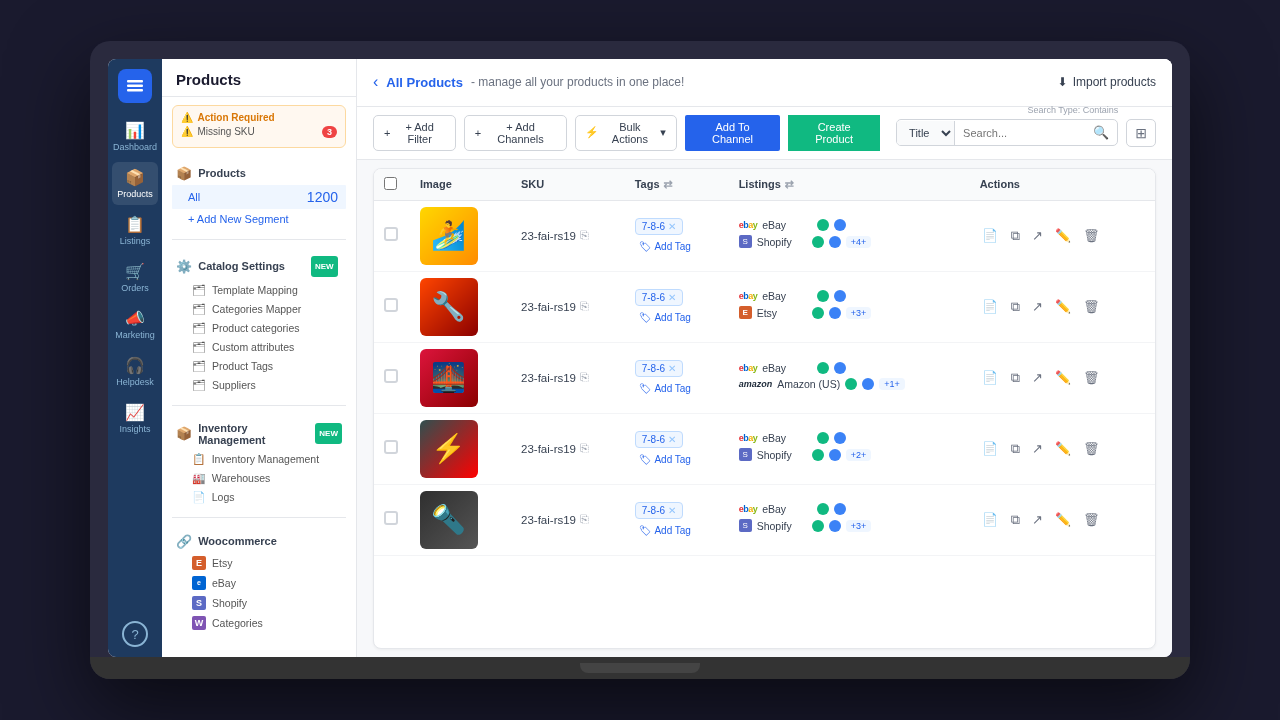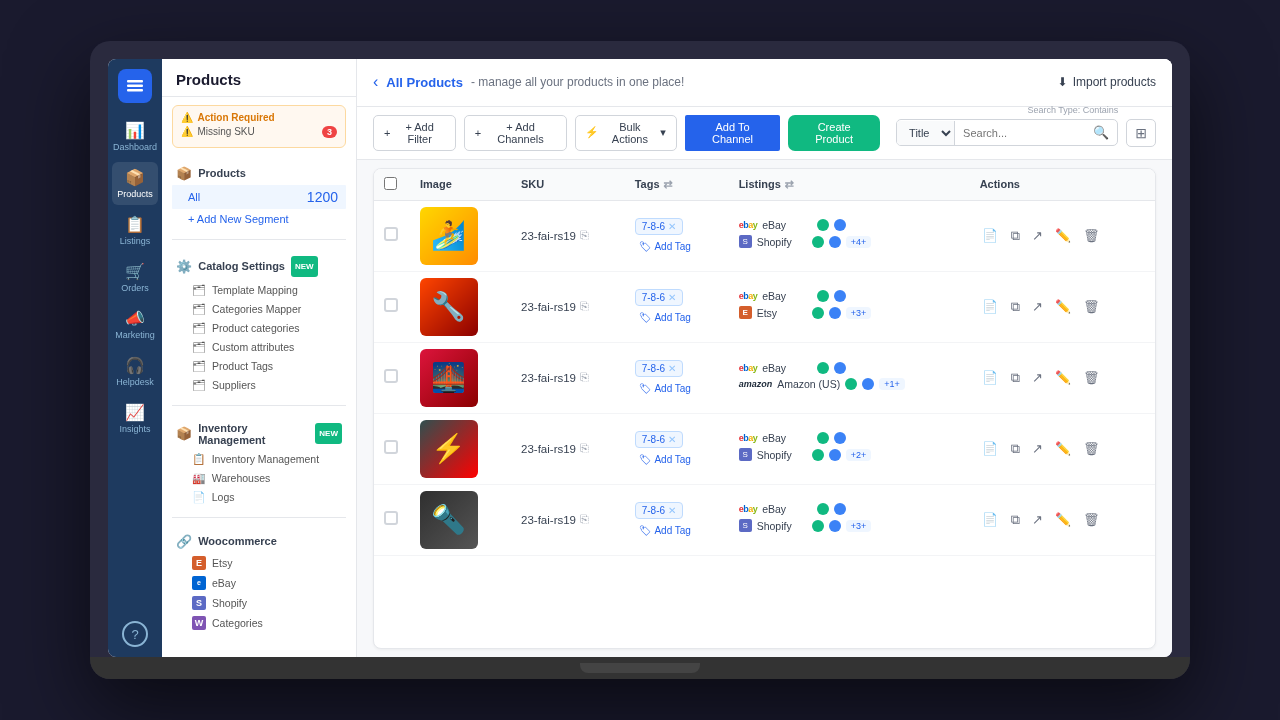--- a/index.html
+++ b/index.html
@@ -214,20 +214,21 @@
       border-radius: 4px;
     }
     .sub-item .sub-icon { font-size: 11px; }
     .new-badge {
       background: #10b981;
       color: white;
       font-size: 8px;
       padding: 6px 4px;
       border-radius: 3px;
       font-weight: 600;
+      margin-left: 20px;
     }
     .divider { height: 1px; background: #e5e7eb; margin: 6px 10px; }
 
     
     .integration-item {
       display: flex;
       align-items: center;
       gap: 6px;
       padding: 3px 8px 3px 20px;
       font-size: 10.5px;
@@ -342,21 +343,21 @@
       border-radius: 2px;
       font-size: 11px;
       cursor: pointer;
       font-weight: 500;
     }
     .btn-green {
       background: #10b981;
       color: white;
       border: none;
       padding: 6px 12px;
-      border-radius: 7px;
+      border-radius: 0;
       font-size: 11px;
       cursor: pointer;
       font-weight: 500;
     }
     .search-box {
       display: flex;
       align-items: center;
       border: 1px solid #d1d5db;
       border-radius: 5px;
       overflow: hidden;

